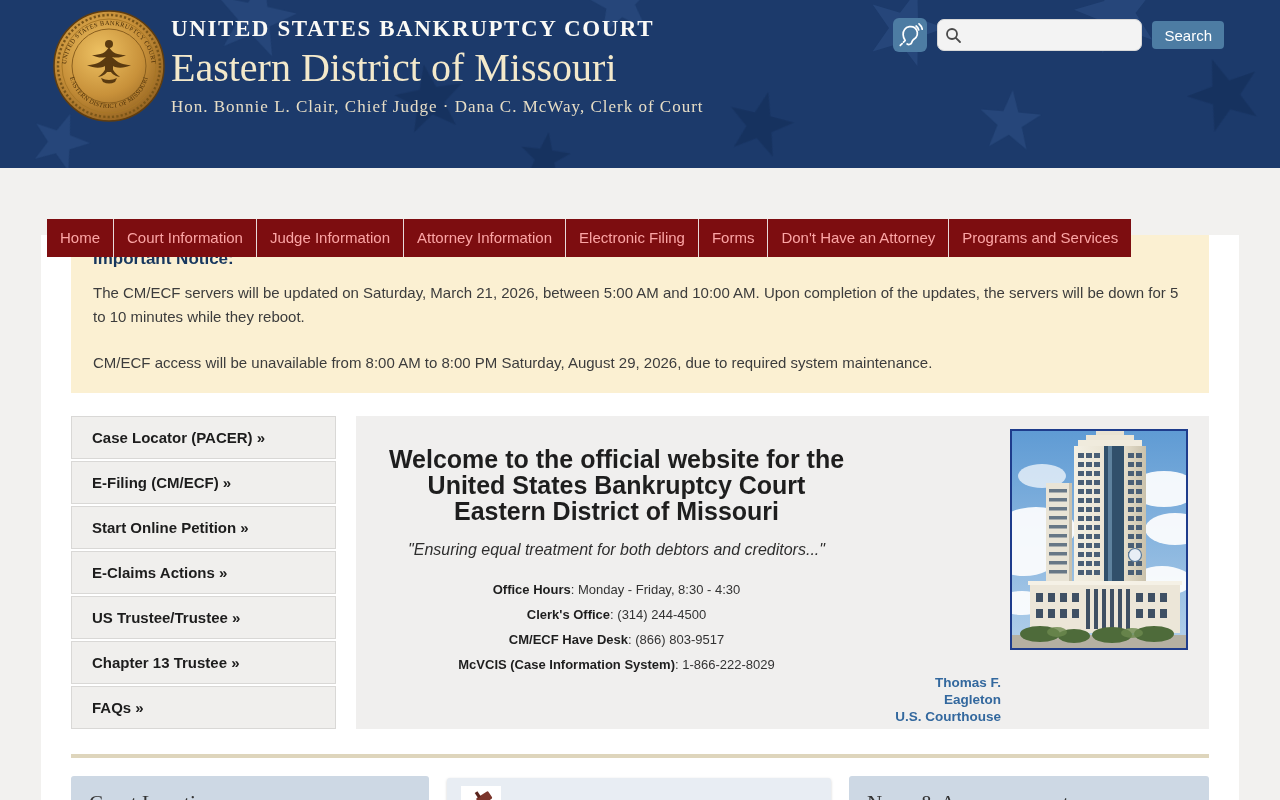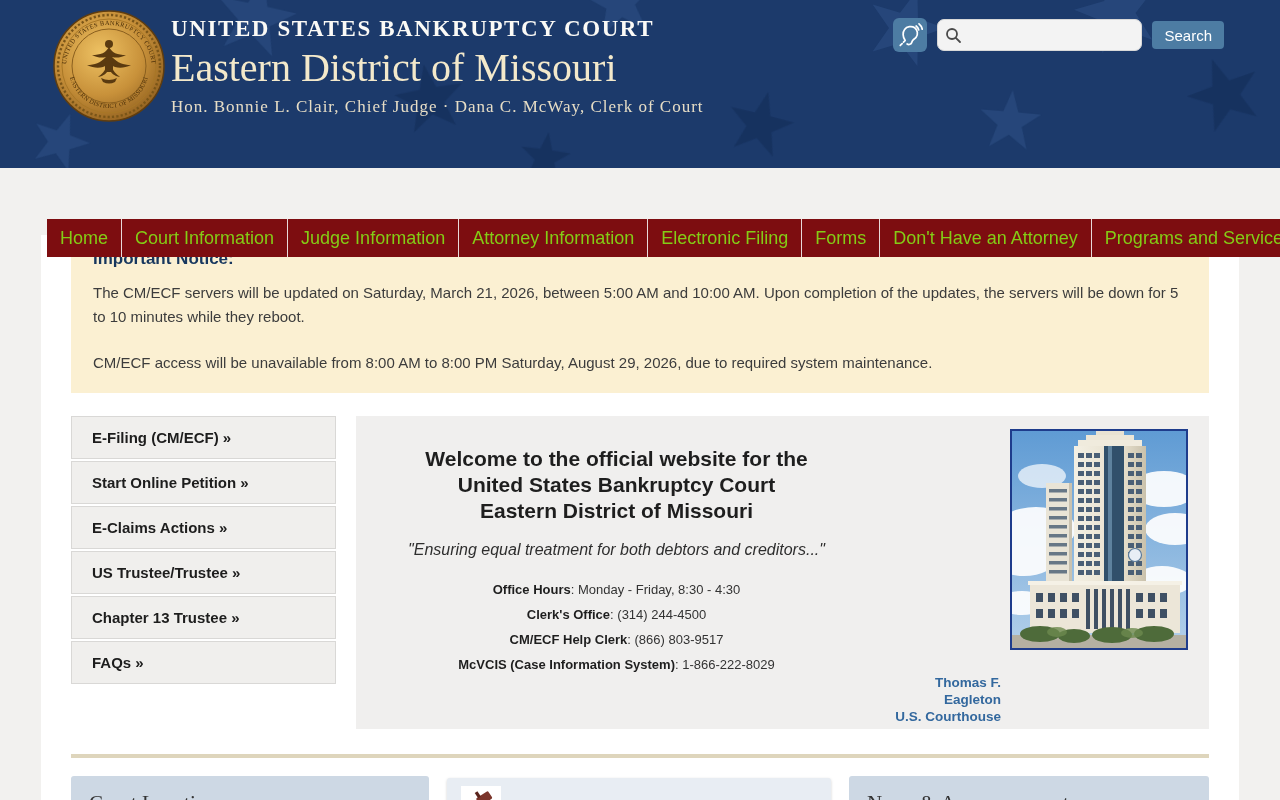--- a/index.html
+++ b/index.html
@@ -24,39 +24,39 @@
   .mag { position:absolute; left:8px; top:8px; }
   .search-btn { height:28px; padding:0 12px; background:#4d7ca3; color:#fff; border:none;
                 border-radius:4px; font-size:15px; cursor:pointer; font-family:"Liberation Sans",sans-serif; }
 
   
   .page { position:relative; width:1198px; margin:0 auto; background:#ffffff;
           min-height:632px; padding:0 30px; }
 
   
   .nav { position:absolute; top:-16px; left:6px; display:flex; background:#7d0d10; height:38px; }
-  .nav a { display:block; line-height:38px; padding:0 13px; color:#84cc16; font-size:18px;
+  .nav a { display:block; line-height:38px; padding:0 13px; color:#fca5a5; font-size:15px;
            text-decoration:none; border-left:1px solid #e8dada; white-space:nowrap; }
   .nav a:first-child { border-left:none; }
 
   
   .notice { margin-top:67px; background:#fbf0d2; padding:14px 22px 18px 22px; }
   .notice h2 { color:#17375e; font-size:17px; font-weight:bold; margin-bottom:12px; }
   .notice p { color:#3c3c3c; font-size:15px; line-height:24px; max-width:1095px; }
   .notice p + p { margin-top:22px; }
 
   
   .columns { display:flex; gap:20px; margin-top:23px; }
   .sidebar { width:265px; display:flex; flex-direction:column; gap:2px; }
   .side-item { display:block; height:43px; line-height:41px; background:#f0efed;
                border:1px solid #d9d8d6; padding-left:20px; color:#1d1d1d; font-size:15px;
                font-weight:bold; text-decoration:none; }
   .main-panel { flex:1; background:#f0efee; min-height:313px; display:flex; overflow:hidden; }
   .welcome { flex:1; text-align:center; padding-top:30px; }
-  .welcome h2 { color:#1e1e1e; font-size:21px; font-weight:bold; line-height:26px; }
+  .welcome h2 { color:#1e1e1e; font-size:25px; font-weight:bold; line-height:26px; }
   .tagline { font-style:italic; color:#2e2e2e; font-size:16px; margin-top:15px; line-height:22px; }
   .contacts { margin-top:16px; }
   .c-row { font-size:13px; color:#333; line-height:25px; }
   .c-row b { color:#1e1e1e; }
   .phone-code { font-size:14.5px; color:#333; line-height:25px; }
 
   .photo-col { width:332px; display:flex; align-items:flex-end; padding-top:13px; flex-shrink:0; }
   .photo-caption { flex:1; text-align:right; color:#33689e; font-size:13.5px; font-weight:bold;
                    line-height:17px; margin-bottom:4px; padding-right:9px; }
   .photo-frame { width:178px; height:221px; border:2px solid #1e3c8c; margin-right:21px;
@@ -173,40 +173,41 @@
   </nav>
 
   <div class="notice">
     <h2>Important Notice:</h2>
     <p>The CM/ECF servers will be updated on Saturday, March 21, 2026, between 5:00 AM and 10:00 AM. Upon completion of the updates, the servers will be down for 5 to 10 minutes while they reboot.</p>
     <p>CM/ECF access will be unavailable from 8:00 AM to 8:00 PM Saturday, August 29, 2026, due to required system maintenance.</p>
   </div>
 
   <div class="columns">
     <aside class="sidebar">
+      <a href="#" class="side-item">Case Locator (PACER) »</a>
       <a href="#" class="side-item">E-Filing (CM/ECF) »</a>
       <a href="#" class="side-item">Start Online Petition »</a>
       <a href="#" class="side-item">E-Claims Actions »</a>
       <a href="#" class="side-item">US Trustee/Trustee »</a>
       <a href="#" class="side-item">Chapter 13 Trustee »</a>
       <a href="#" class="side-item">FAQs »</a>
     </aside>
 
     <section class="main-panel">
       <div class="welcome">
         <h2>
           <span>Welcome to the official website for the</span><br>
           <span>United States Bankruptcy Court</span><br>
           <span>Eastern District of Missouri</span>
         </h2>
         <p class="tagline">"Ensuring equal treatment for both debtors and creditors..."</p>
         <div class="contacts">
           <div class="c-row"><b>Office Hours</b><span>: Monday - Friday, 8:30 - 4:30</span></div>
           <div class="c-row"><b>Clerk's Office</b><span>: (314) 244-4500</span></div>
-          <div class="c-row"><b>CM/ECF Help Clerk</b><span>: (866) 803-9517</span></div>
+          <div class="c-row"><b>CM/ECF Have Desk</b><span>: (866) 803-9517</span></div>
           <div class="c-row"><b>McVCIS (Case Information System)</b><span>: 1-866-222-8029</span></div>
         </div>
       </div>
 
       <div class="photo-col">
         <div class="photo-caption">
           <span>Thomas F. Eagleton</span><br>
           <span>U.S. Courthouse</span>
         </div>
         <div class="photo-frame">

